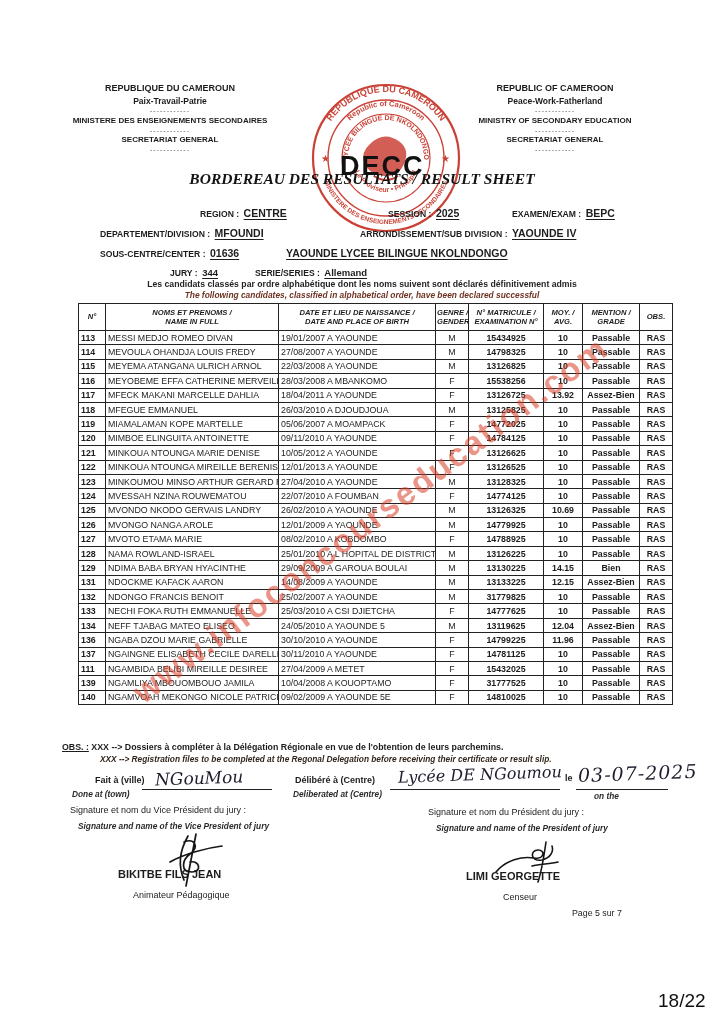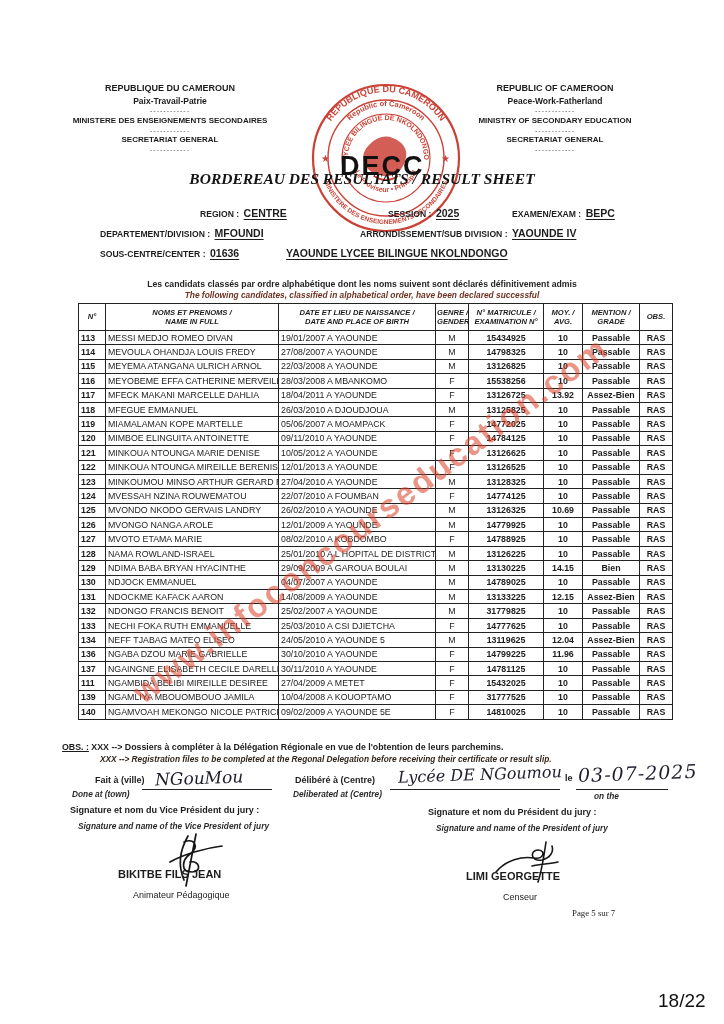--- a/index.html
+++ b/index.html
@@ -54,26 +54,26 @@
     transform:rotate(-37deg);white-space:nowrap;mix-blend-mode:multiply;}
 
   
   .obs1{left:62px;top:742px;font-weight:bold;font-size:8.8px;}
   .obs1 .obs-lbl{text-decoration:underline;}
   .obs2{left:100px;top:754px;font-weight:bold;font-style:italic;font-size:8.3px;color:#33261c;}
 
   .hw{font-family:"DejaVu Serif", serif;font-style:italic;color:#1d1d2e;}
   .wline{border-bottom:1.3px solid #222;position:absolute;}
 
-  .sig-lbl-fr{font-weight:bold;font-size:9px;}
+  .sig-lbl-fr{font-weight:normal;font-size:9px;}
   .sig-lbl-en{font-weight:bold;font-style:italic;font-size:8.3px;color:#2b2b2b;}
   .sig-name{font-weight:bold;font-size:11px;}
   .sig-role{font-size:9px;}
 
-  .page-info{left:572px;top:908px;font-size:8.8px;font-family:Liberation Serif, serif;}
+  .page-info{left:572px;top:908px;font-size:8.8px;}
   .viewer-page{left:658px;top:990px;font-size:19px;color:#111;}
 
   svg text{font-family:"Liberation Sans", sans-serif;}
 </style>
 </head>
 <body>
 
 <div class="sheet">
 
   <div class="abs hdr-block" style="left:60px;top:82px;width:220px;">
@@ -145,20 +145,27 @@
     <span class="val">YAOUNDE IV</span>
   </div>
 
   <div class="abs" style="left:100px;top:243px;">
     <span class="lbl">SOUS-CENTRE/CENTER :</span>
     <span class="val">01636</span>
     <span style="display:inline-block;width:38px;"></span>
     <span class="val">YAOUNDE LYCEE BILINGUE NKOLNDONGO</span>
   </div>
 
+  <div class="abs" style="left:170px;top:262px;">
+    <span class="lbl">JURY :</span>
+    <span class="val-sm">344</span>
+    <span style="display:inline-block;width:28px;"></span>
+    <span class="lbl">SERIE/SERIES :</span>
+    <span class="val-sm">Allemand</span>
+  </div>
 
   <div class="abs notice-en">The following candidates, classified in alphabetical order, have been declared successful</div>
   <div class="abs notice-fr">Les candidats classés par ordre alphabétique dont les noms suivent sont déclarés définitivement admis</div>
 
   <table class="results">
     <thead>
       <tr>
         <th class="c-no"><span>N°</span></th>
         <th class="c-name"><span>NOMS ET PRENOMS /</span><br><span>NAME IN FULL</span></th>
         <th class="c-birth"><span>DATE ET LIEU DE NAISSANCE /</span><br><span>DATE AND PLACE OF BIRTH</span></th>
@@ -334,30 +341,20 @@
           <td class="c-no">129</td>
           <td class="c-name">NDIMA BABA BRYAN HYACINTHE</td>
           <td class="c-birth">29/09/2009 A GAROUA BOULAI</td>
           <td class="c-gender">M</td>
           <td class="c-matricule">13130225</td>
           <td class="c-avg">14.15</td>
           <td class="c-grade">Bien</td>
           <td class="c-obs">RAS</td>
         </tr>
         <tr>
-          <td class="c-no">130</td>
-          <td class="c-name">NDJOCK EMMANUEL</td>
-          <td class="c-birth">04/07/2007 A YAOUNDE</td>
-          <td class="c-gender">M</td>
-          <td class="c-matricule">14789025</td>
-          <td class="c-avg">10</td>
-          <td class="c-grade">Passable</td>
-          <td class="c-obs">RAS</td>
-        </tr>
-        <tr>
           <td class="c-no">131</td>
           <td class="c-name">NDOCKME KAFACK AARON</td>
           <td class="c-birth">14/08/2009 A YAOUNDE</td>
           <td class="c-gender">M</td>
           <td class="c-matricule">13133225</td>
           <td class="c-avg">12.15</td>
           <td class="c-grade">Assez-Bien</td>
           <td class="c-obs">RAS</td>
         </tr>
         <tr>

